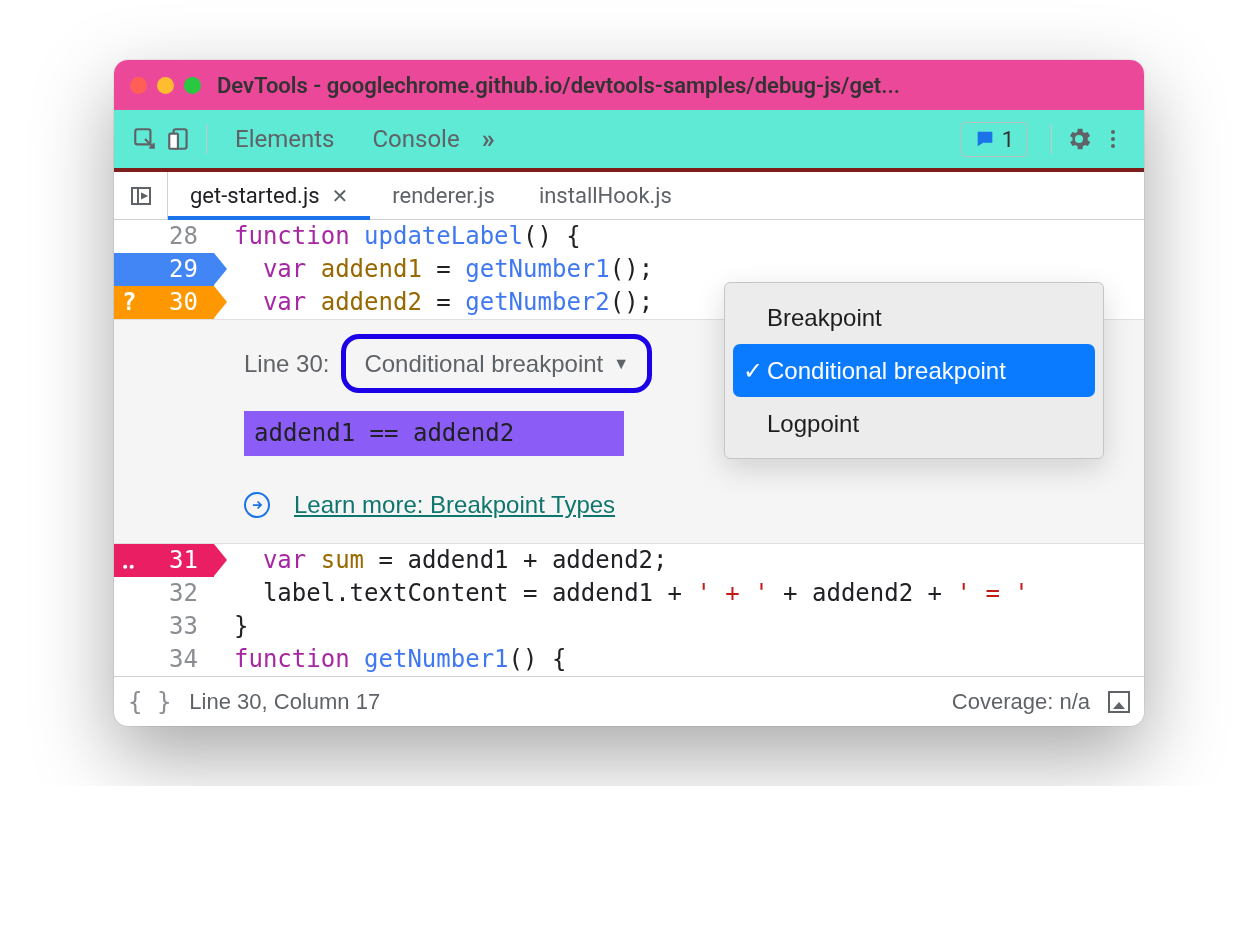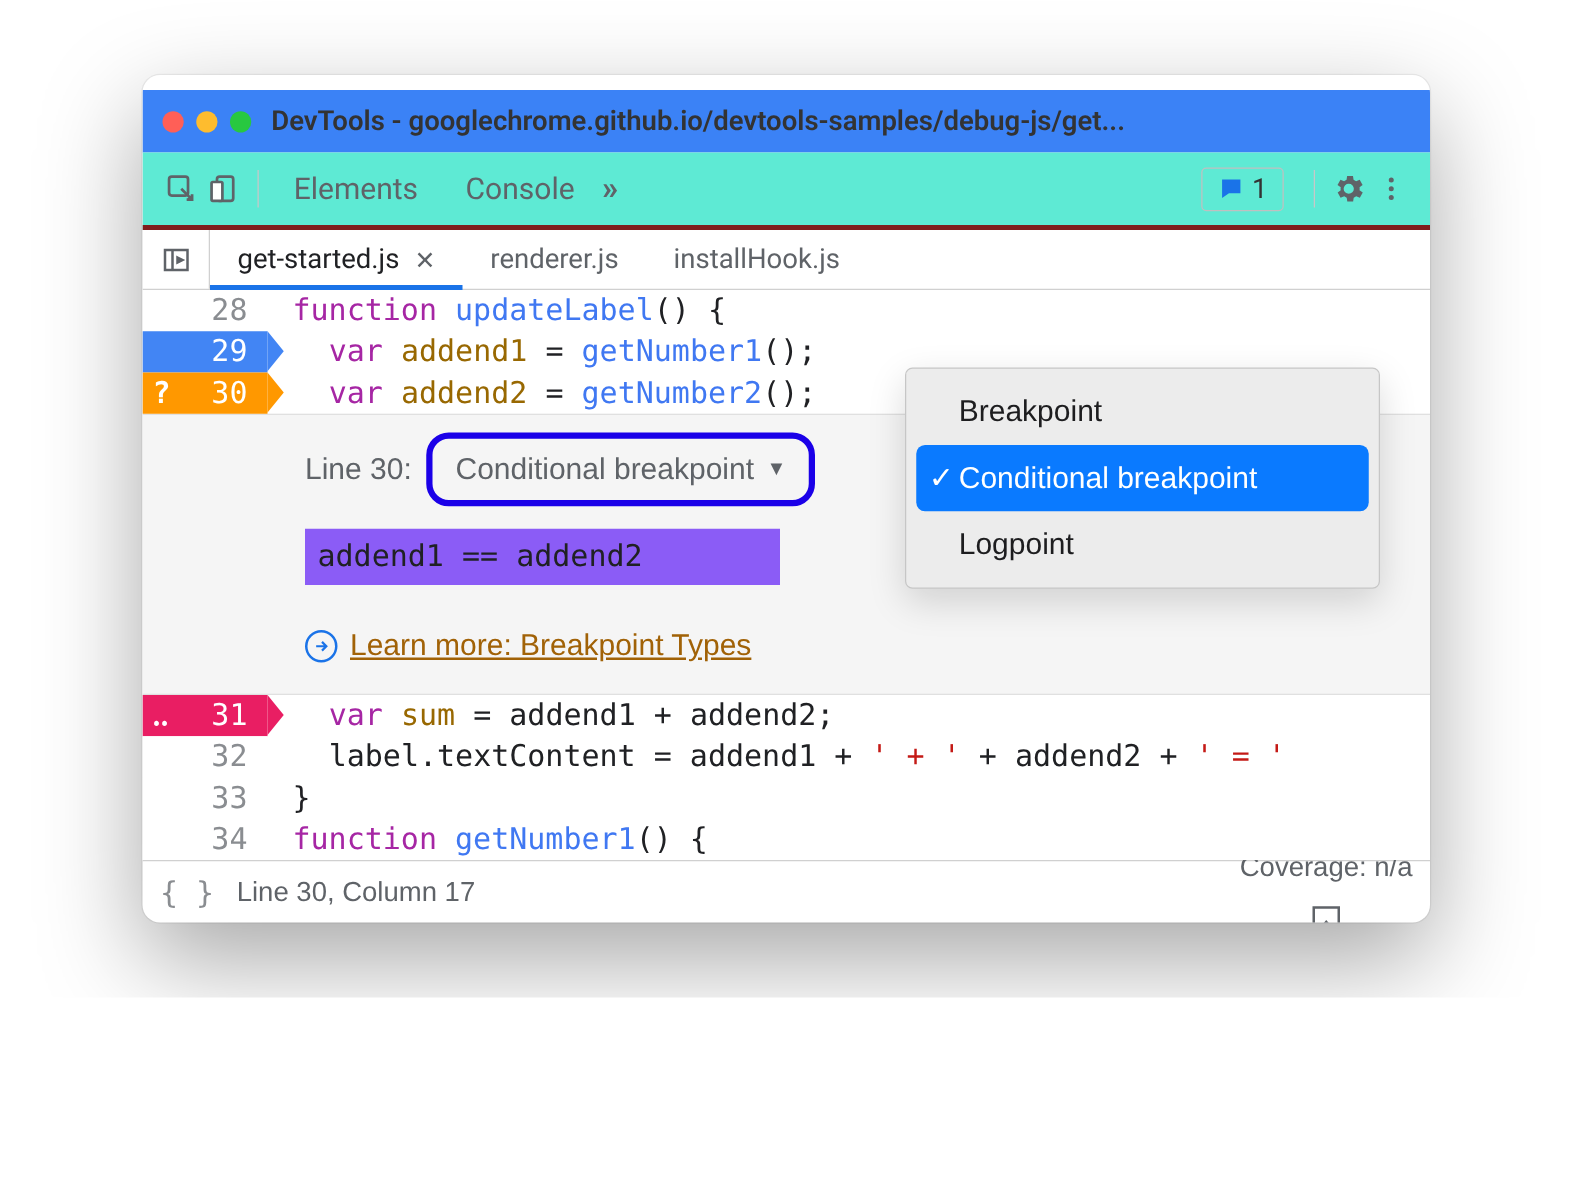--- a/index.html
+++ b/index.html
@@ -18,22 +18,21 @@
     box-shadow: 0 30px 80px rgba(0,0,0,0.35), 0 0 0 1px rgba(0,0,0,0.06);
     overflow: hidden;
     position: relative;
   }
   
   .titlebar {
     height: 50px;
     display: flex;
     align-items: center;
     padding: 4px 16px;
-    background: #3b82f6;
-    margin-top: 12px;
+    background: #ec4899;
   }
   .traffic { display: flex; gap: 10px; margin-right: 16px; }
   .tl { width: 17px; height: 17px; border-radius: 50%; }
   .tl.red { background: #ff5f57; }
   .tl.yellow { background: #febc2e; }
   .tl.green { background: #28c840; }
   .title {
     color: #333;
     font-size: 22px;
     font-weight: 600;
@@ -175,22 +174,22 @@
     margin-left: 130px;
     width: 380px;
     background: #8b5cf6;
     padding: 6px 10px;
     font-family: Menlo, Consolas, monospace;
     font-size: 24px;
     color: #202124;
   }
   .bp-learn {
     margin: 32px 0 0 130px;
-    display: flex; align-items: center; gap: 10px;
-    color: #a16207; font-size: 24px;
+    display: flex; align-items: center; gap: 24px;
+    color: #0f766e; font-size: 24px;
     text-decoration: underline;
     font-family: -apple-system, BlinkMacSystemFont, sans-serif;
   }
   .bp-learn .arrcirc {
     width: 26px; height: 26px; border: 2.5px solid #1a73e8; border-radius: 50%;
     display: flex; align-items: center; justify-content: center;
     text-decoration: none;
   }
   
   .dd-menu {
@@ -220,21 +219,21 @@
   .dd-item.selected::before {
     content: "✓"; position: absolute; left: 10px;
   }
   
   .statusbar {
     height: 50px; border-top: 1px solid #d0d0d0;
     display: flex; align-items: center; padding: 0 14px;
     font-size: 22px; color: #5f6368; font-family: -apple-system, BlinkMacSystemFont, sans-serif;
   }
   .statusbar .brace { font-family: Menlo, monospace; font-size: 24px; color: #8a8d91; margin-right: 18px; }
-  .statusbar .right { margin-left: auto; display: flex; align-items: center; gap: 18px; flex-direction: column; }
+  .statusbar .right { margin-left: auto; display: flex; align-items: center; gap: 18px; }
   .drawer-toggle {
     width: 22px; height: 22px; border: 2px solid #5f6368;
     display: flex; align-items: flex-end; justify-content: center;
   }
   .drawer-toggle::before {
     content: ""; width: 0; height: 0;
     border-left: 6px solid transparent; border-right: 6px solid transparent;
     border-bottom: 7px solid #5f6368; margin-bottom: 2px;
   }
 </style>

